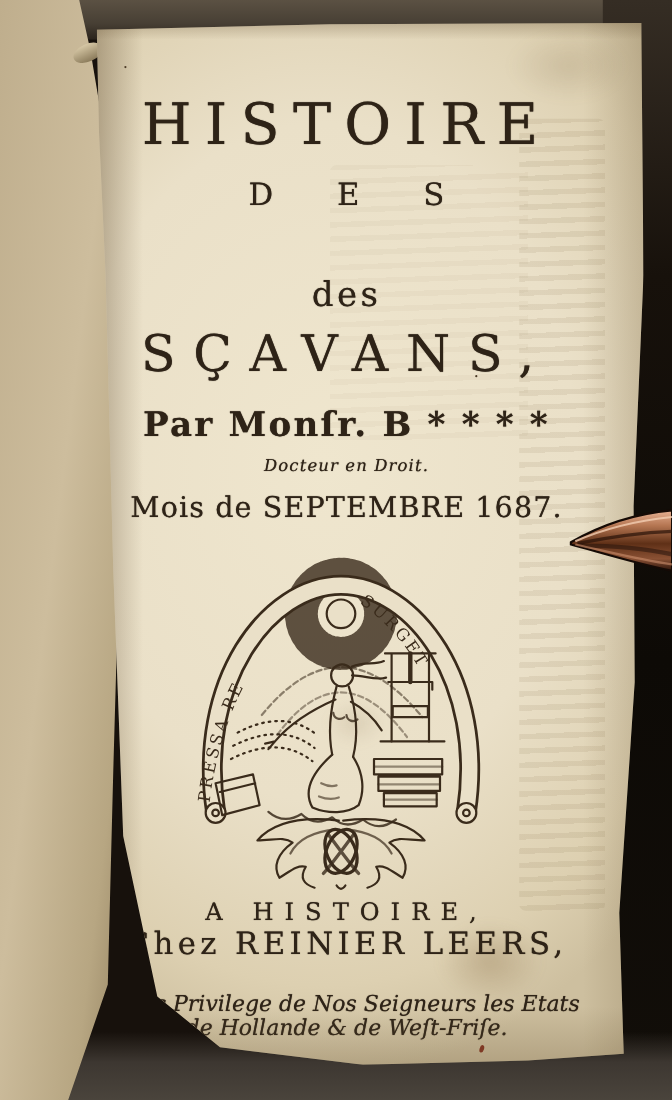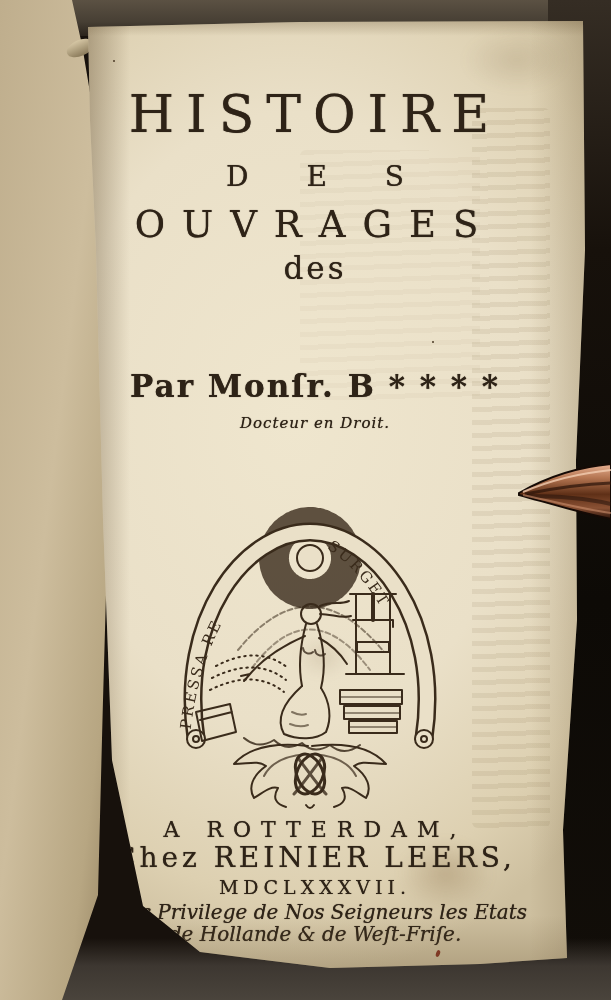--- a/index.html
+++ b/index.html
@@ -90,24 +90,25 @@
     <div class="stain s2"></div>
     <div class="stain s3"></div>
     <div class="speck p1"></div>
     <div class="speck p2"></div>
     <div class="speck p3"></div>
     <div class="speck p4"></div>
     <div class="redspeck"></div>
 
     <div class="line t-histoire">HISTOIRE</div>
     <div class="line t-des">DES</div>
-    <div class="line t-ouvrages">OUVRAGES</div>
     <div class="line t-des2">des</div>
+    <div class="line t-scavans">SÇAVANS,</div>
     <div class="line t-par">Par Monſr. B * * * *</div>
     <div class="line t-docteur">Docteur en Droit.</div>
+    <div class="line t-mois">Mois de SEPTEMBRE 1687.</div>
 
     <svg class="device" viewBox="0 0 300 312">
       <defs>
         <path id="mpL" d="M30 236 Q 44 112 126 48"></path>
         <path id="mpR" d="M160 46 Q 238 92 262 232"></path>
       </defs>
       <g stroke="#3a2b1b" fill="none" stroke-width="2" stroke-linecap="round" stroke-linejoin="round">
 
         <circle cx="150" cy="60" r="36" stroke-width="30" stroke-dasharray="1.6 3.6" opacity=".8"></circle>
         <circle cx="150" cy="60" r="13" fill="#eae0c8"></circle>
@@ -170,23 +171,22 @@
       </g>
 
       <text font-size="15" letter-spacing="2.5" fill="#3a2b1b">
         <textPath href="#mpL" startOffset="4">PRESSA RE</textPath>
       </text>
       <text font-size="15" letter-spacing="2.5" fill="#3a2b1b">
         <textPath href="#mpR" startOffset="8">SURGET</textPath>
       </text>
     </svg>
 
-    <div class="line t-city">A ROTTERDAM,</div>
+    <div class="line t-city">A HISTOIRE,</div>
     <div class="line t-publisher">Chez REINIER LEERS,</div>
-    <div class="line t-year">MDCLXXXVII.</div>
     <div class="line t-priv1">Avec Privilege de Nos Seigneurs les Etats</div>
     <div class="line t-priv2">de Hollande &amp; de Weſt-Friſe.</div>
 
     <div class="edge gutter"></div>
     <div class="edge right"></div>
     <div class="edge top"></div>
     <div class="edge bottom"></div>
   </div>
 
   <svg class="clasp" viewBox="0 0 96 86">

